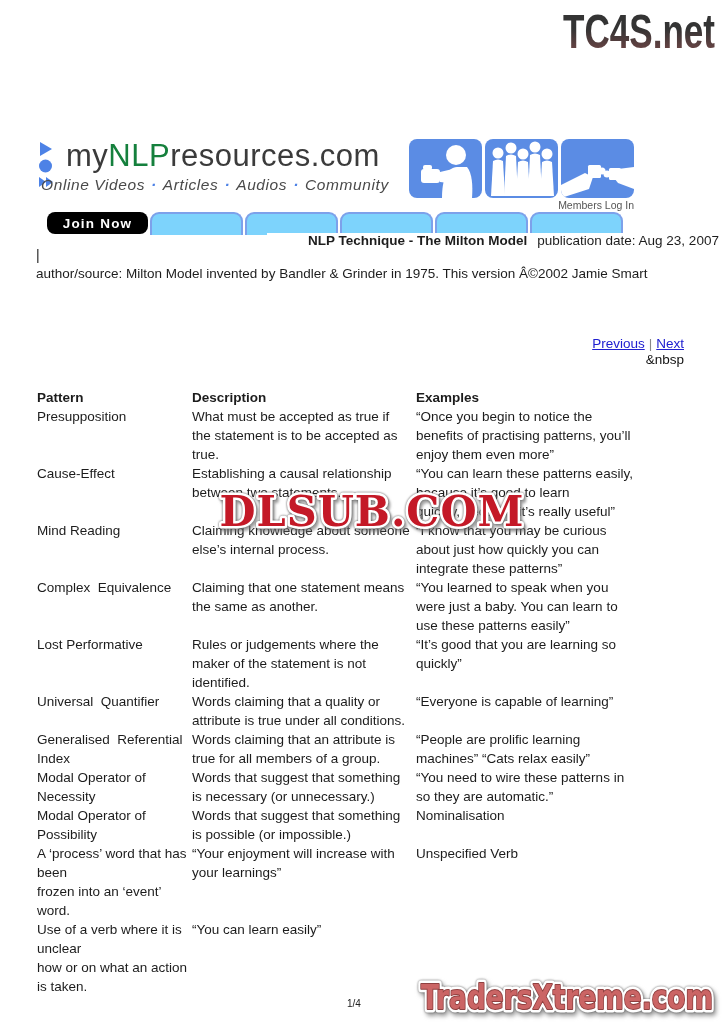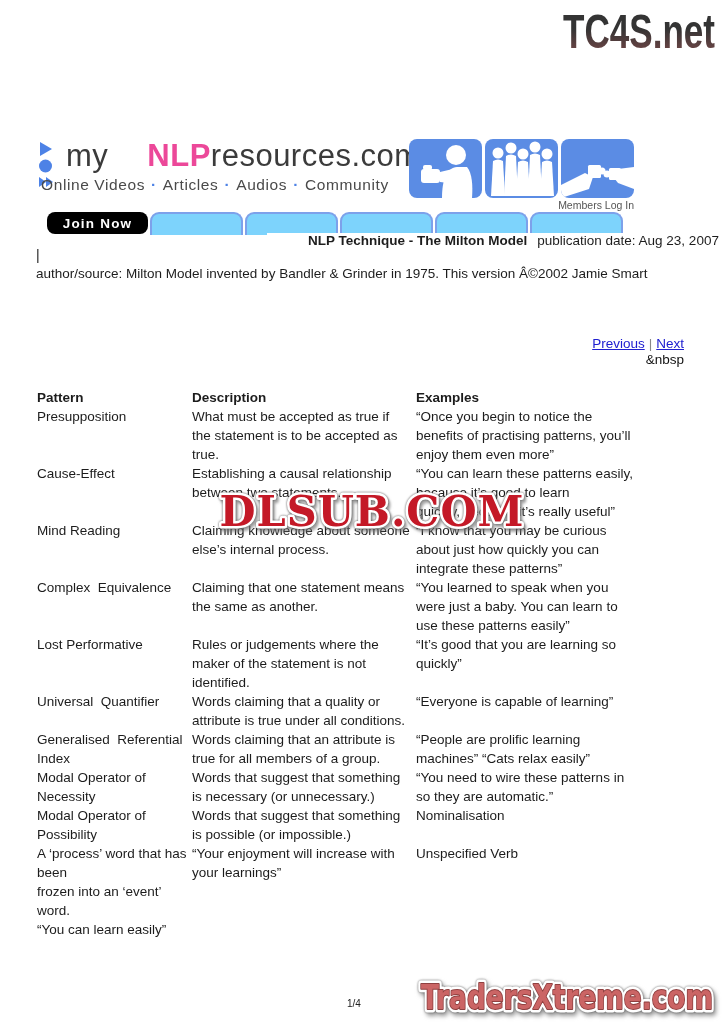--- a/index.html
+++ b/index.html
@@ -5,22 +5,22 @@
   html,body{margin:0;padding:0;background:#fff;}
   .page{position:relative;width:724px;height:1024px;background:#ffffff;overflow:hidden;
         font-family:"Liberation Sans",sans-serif;color:#1d1d1d;}
 
   
   .tc4s{position:absolute;top:4px;right:5px;}
 
   
   .logo-icon{position:absolute;left:36px;top:141px;}
   .logo-text{position:absolute;left:66px;top:138px;font-size:31px;letter-spacing:.5px;color:#3b3b3b;white-space:nowrap;}
-  .logo-text .nlp{color:#ec4899;font-weight:bold;margin-left:39px;}
-  .tagline{position:absolute;left:41px;top:176px;font-size:15.5px;letter-spacing:.6px;color:#4a4a4a;white-space:nowrap;}
+  .logo-text .nlp{color:#15803d;font-weight:normal;}
+  .tagline{position:absolute;left:41px;top:176px;font-size:15.5px;letter-spacing:.6px;color:#4a4a4a;white-space:nowrap;font-style:italic;}
   .tagline .tagdot{color:#4d82e6;font-weight:bold;margin:0 6px;}
 
   
   .thumbs{position:absolute;left:409px;top:139px;display:flex;gap:3px;}
   .thumb{width:73px;height:59px;background:#5b8ce4;border-radius:8px;overflow:hidden;}
   .members{position:absolute;top:199px;right:90px;font-size:10.5px;color:#555;}
 
   
   .tabrow{position:absolute;left:47px;top:212px;height:23px;display:flex;gap:2px;overflow:hidden;align-items:flex-start;justify-content:center;}
   .join{width:101px;height:22px;background:#000;border-radius:8px;color:#fff;font-size:13.5px;font-weight:bold;
@@ -191,20 +191,22 @@
       <div class="td">Modal Operator of
 Possibility</div>
       <div class="td">Words that suggest that something
 is possible (or impossible.)</div>
       <div class="td">Nominalisation</div>
       <div class="td">A ‘process’ word that has been
 frozen into an ‘event’ word.</div>
       <div class="td">“Your enjoyment will increase with
 your learnings”</div>
       <div class="td">Unspecified Verb</div>
+      <div class="td">Use of a verb where it is unclear
+how or on what an action is taken.</div>
       <div class="td">“You can learn easily”</div>
     </div>
 
   <svg class="dlsub" width="330" height="52" style="overflow:visible">
     <text x="165" y="40" text-anchor="middle" font-size="42" font-weight="bold" font-family="DejaVu Serif, serif" letter-spacing="1" fill="#c41927" stroke="#ffffff" stroke-width="5" paint-order="stroke" stroke-linejoin="round" textLength="305" lengthAdjust="spacingAndGlyphs">DLSUB.COM</text>
   </svg>
 
   <div class="pagenum">1/4</div>
 
   <svg class="traders" width="310" height="50" style="overflow:visible">

